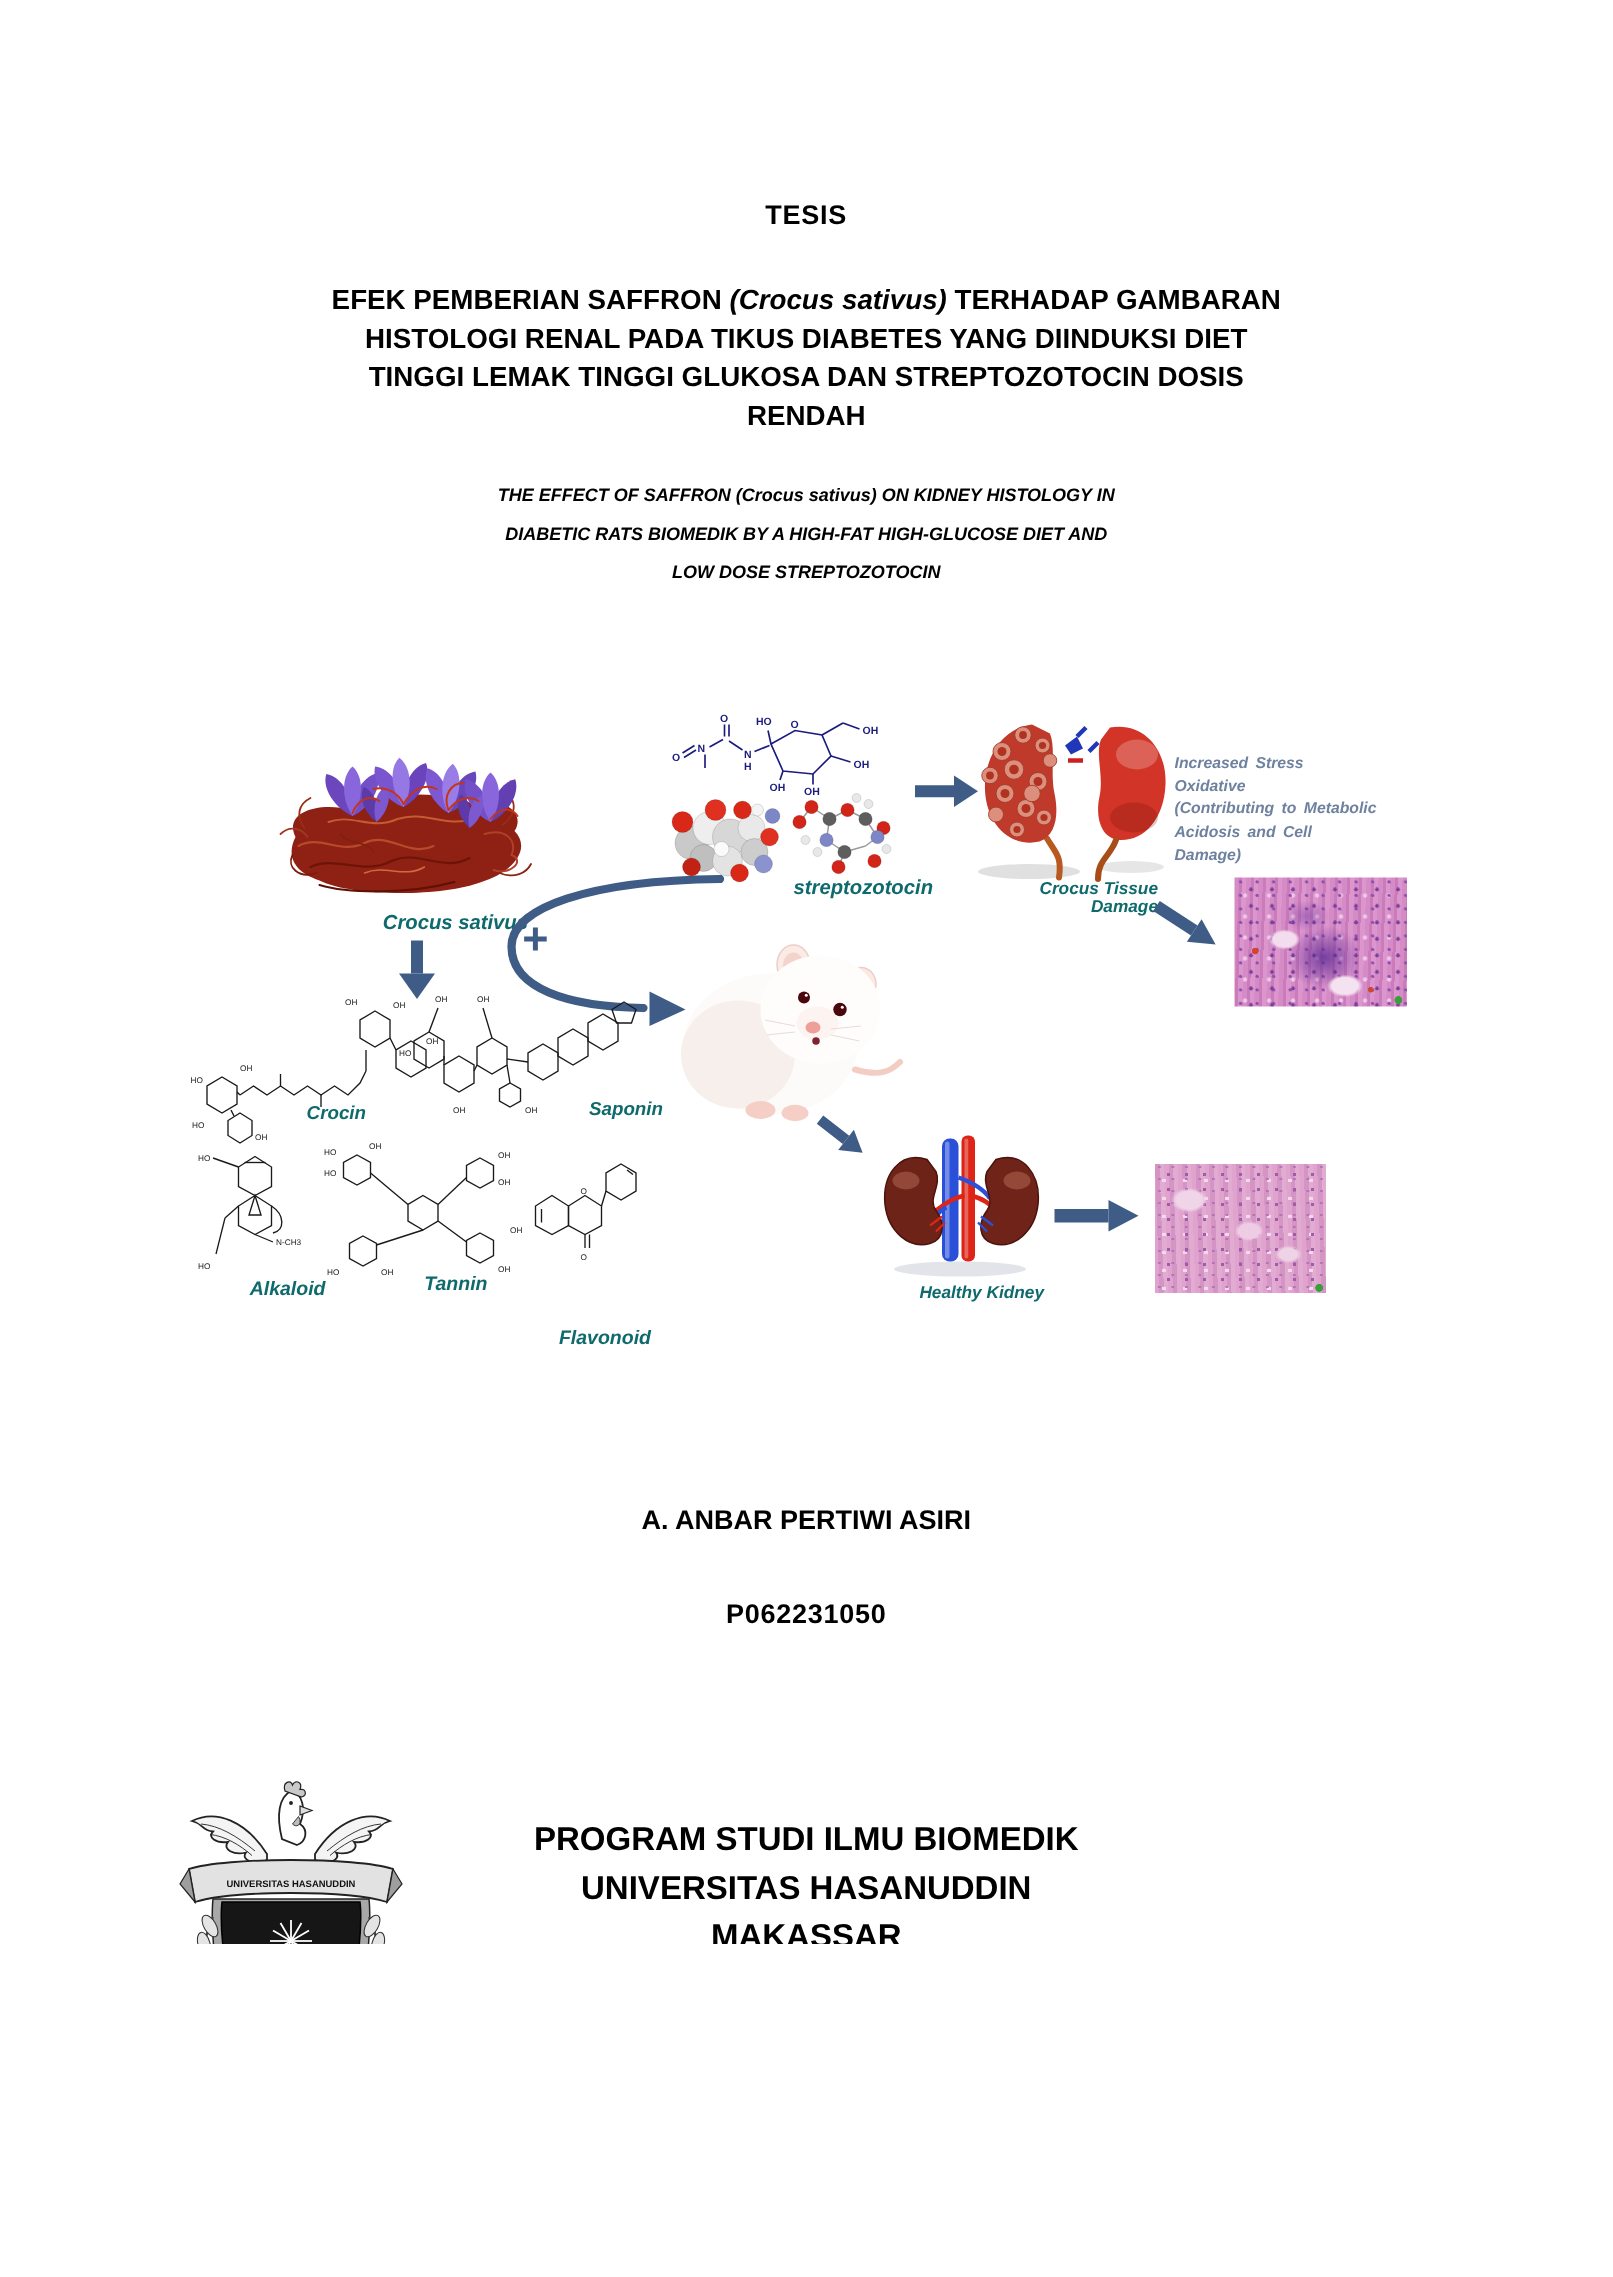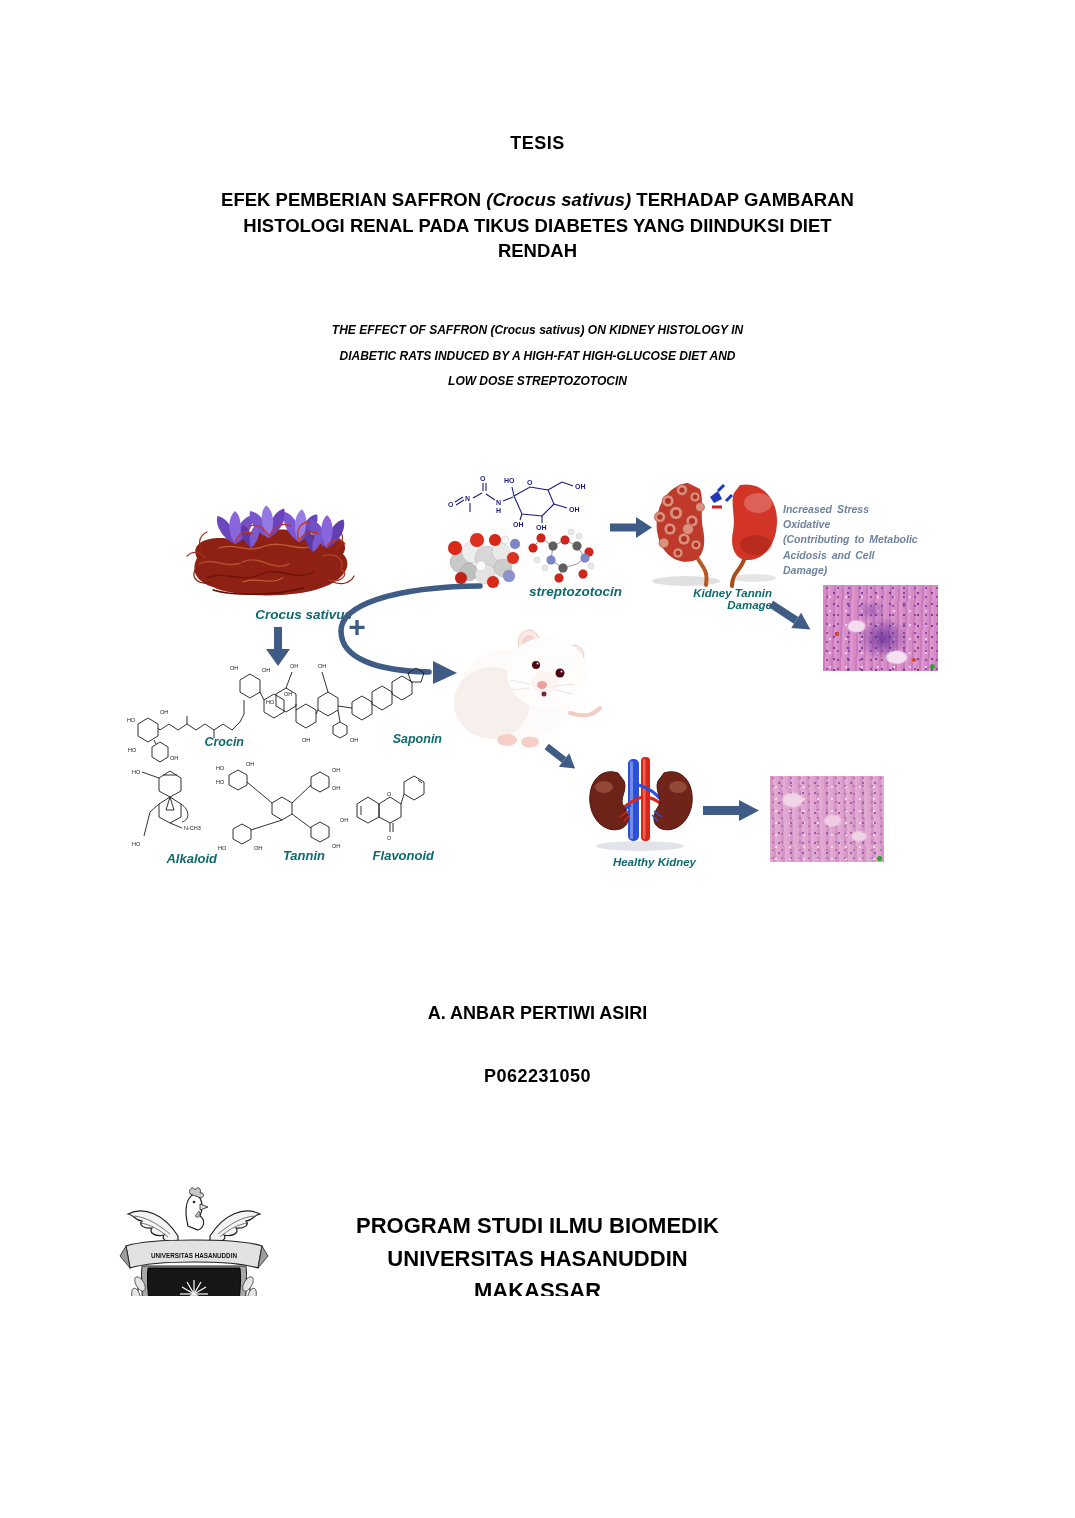--- a/index.html
+++ b/index.html
@@ -52,26 +52,27 @@
 </head>
 <body>
 
 <div class="page">
 
   <div class="ctr doc-type">TESIS</div>
 
   <div class="ctr title-id">
     <div><span>EFEK PEMBERIAN SAFFRON </span><i>(Crocus sativus)</i><span> TERHADAP GAMBARAN</span></div>
     <div>HISTOLOGI RENAL PADA TIKUS DIABETES YANG DIINDUKSI DIET</div>
+    <div>TINGGI LEMAK TINGGI GLUKOSA DAN STREPTOZOTOCIN DOSIS</div>
     <div>RENDAH</div>
   </div>
 
   <div class="ctr title-en">
     <div>THE EFFECT OF SAFFRON (Crocus sativus) ON KIDNEY HISTOLOGY IN</div>
-    <div>DIABETIC RATS INDUCED BY A HIGH-FAT HIGH-GLUCOSE DIET AND</div>
+    <div>DIABETIC RATS BIOMEDIK BY A HIGH-FAT HIGH-GLUCOSE DIET AND</div>
     <div>LOW DOSE STREPTOZOTOCIN</div>
   </div>
 
   <svg style="left:183px;top:486px" width="172" height="114" viewBox="0 0 172 114">
     <path d="M14 72 C6 56 28 48 52 54 C60 42 116 40 132 50 C152 44 168 56 160 68 C172 80 158 96 138 102 C112 112 52 112 30 101 C12 95 8 84 14 72 Z" fill="#8e2113"></path>
     <g fill="none" stroke-linecap="round">
       <path d="M16 78 C30 70 44 84 60 76 C76 68 90 86 106 78" stroke="#b84a2c" stroke-width="1.4"></path>
       <path d="M24 92 C40 84 60 98 78 88 C96 80 112 96 130 86" stroke="#6d1408" stroke-width="1.4"></path>
       <path d="M36 62 C52 56 64 68 82 60 C100 54 114 66 132 60" stroke="#c65a35" stroke-width="1.3"></path>
       <path d="M12 84 C8 92 16 100 28 96" stroke="#7c1a0c" stroke-width="1.2"></path>
@@ -255,21 +256,21 @@
     <line x1="84" y1="22" x2="78" y2="28" stroke="#2038b8" stroke-width="3"></line>
     <line x1="64" y1="34" x2="74" y2="34" stroke="#cc1f1f" stroke-width="3"></line>
   </svg>
 
   <div class="note">
     <div>Increased Stress Oxidative</div>
     <div>(Contributing to Metabolic</div>
     <div>Acidosis and Cell Damage)</div>
   </div>
 
-  <div class="fig-label" style="left:648px;top:587px;width:124px;font-size:11.5px">Kidney Tannin Damage</div>
+  <div class="fig-label" style="left:648px;top:587px;width:124px;font-size:11.5px">Crocus Tissue Damage</div>
 
   <svg style="left:766px;top:594px" width="58" height="42" viewBox="0 0 58 42">
     <g transform="rotate(33 5 10)">
       <rect class="arr" x="5" y="6" width="30" height="8"></rect>
       <polygon class="arr" points="35,1 52,10 35,19"></polygon>
     </g>
   </svg>
 
   <div id="hist1" class="hist"></div>
 
@@ -420,21 +421,21 @@
     <polygon points="44,29 55,36 55,49 44,55 33,49 33,36"></polygon>
     <polygon points="68,8 78,14 78,26 68,32 58,26 58,14"></polygon>
     <line x1="55" y1="36" x2="58" y2="26"></line>
     <line x1="44" y1="55" x2="44" y2="64"></line>
       <line x1="47" y1="55" x2="47" y2="64"></line>
     <text x="41" y="72">O</text>
     <text x="41" y="28">O</text>
     <line x1="15" y1="38" x2="15" y2="47"></line>
       <line x1="72" y1="12" x2="76" y2="15"></line>
   </svg>
-  <div class="fig-label" style="left:348px;top:848px;width:86px;font-size:13px">Flavonoid</div>
+  <div class="fig-label" style="left:348px;top:884px;width:86px;font-size:13px">Flavonoid</div>
 
   <div class="ctr author">A. ANBAR PERTIWI ASIRI</div>
   <div class="ctr nim">P062231050</div>
 
   <svg style="left:120px;top:1186px" width="148" height="186" viewBox="0 0 148 186">
     <path d="M58 50 C44 28 24 20 8 28 C16 30 14 34 22 35 C18 39 24 43 32 42 C28 47 36 51 44 49 C40 54 50 58 58 54 Z" fill="#f4f4f4" stroke="#222" stroke-width="1.2"></path>
     <path d="M90 50 C104 28 124 20 140 28 C132 30 134 34 126 35 C130 39 124 43 116 42 C120 47 112 51 104 49 C108 54 98 58 90 54 Z" fill="#f4f4f4" stroke="#222" stroke-width="1.2"></path>
     <path d="M14 30 C26 31 38 38 50 48 M20 37 C30 38 40 44 48 51" stroke="#222" stroke-width=".6" fill="none"></path>
     <path d="M134 30 C122 31 110 38 98 48 M128 37 C118 38 108 44 100 51" stroke="#222" stroke-width=".6" fill="none"></path>
     <path d="M68 40 C64 24 66 12 74 8 C82 10 84 20 80 30 C86 34 84 42 78 44 Z" fill="#ffffff" stroke="#222" stroke-width="1.2"></path>

